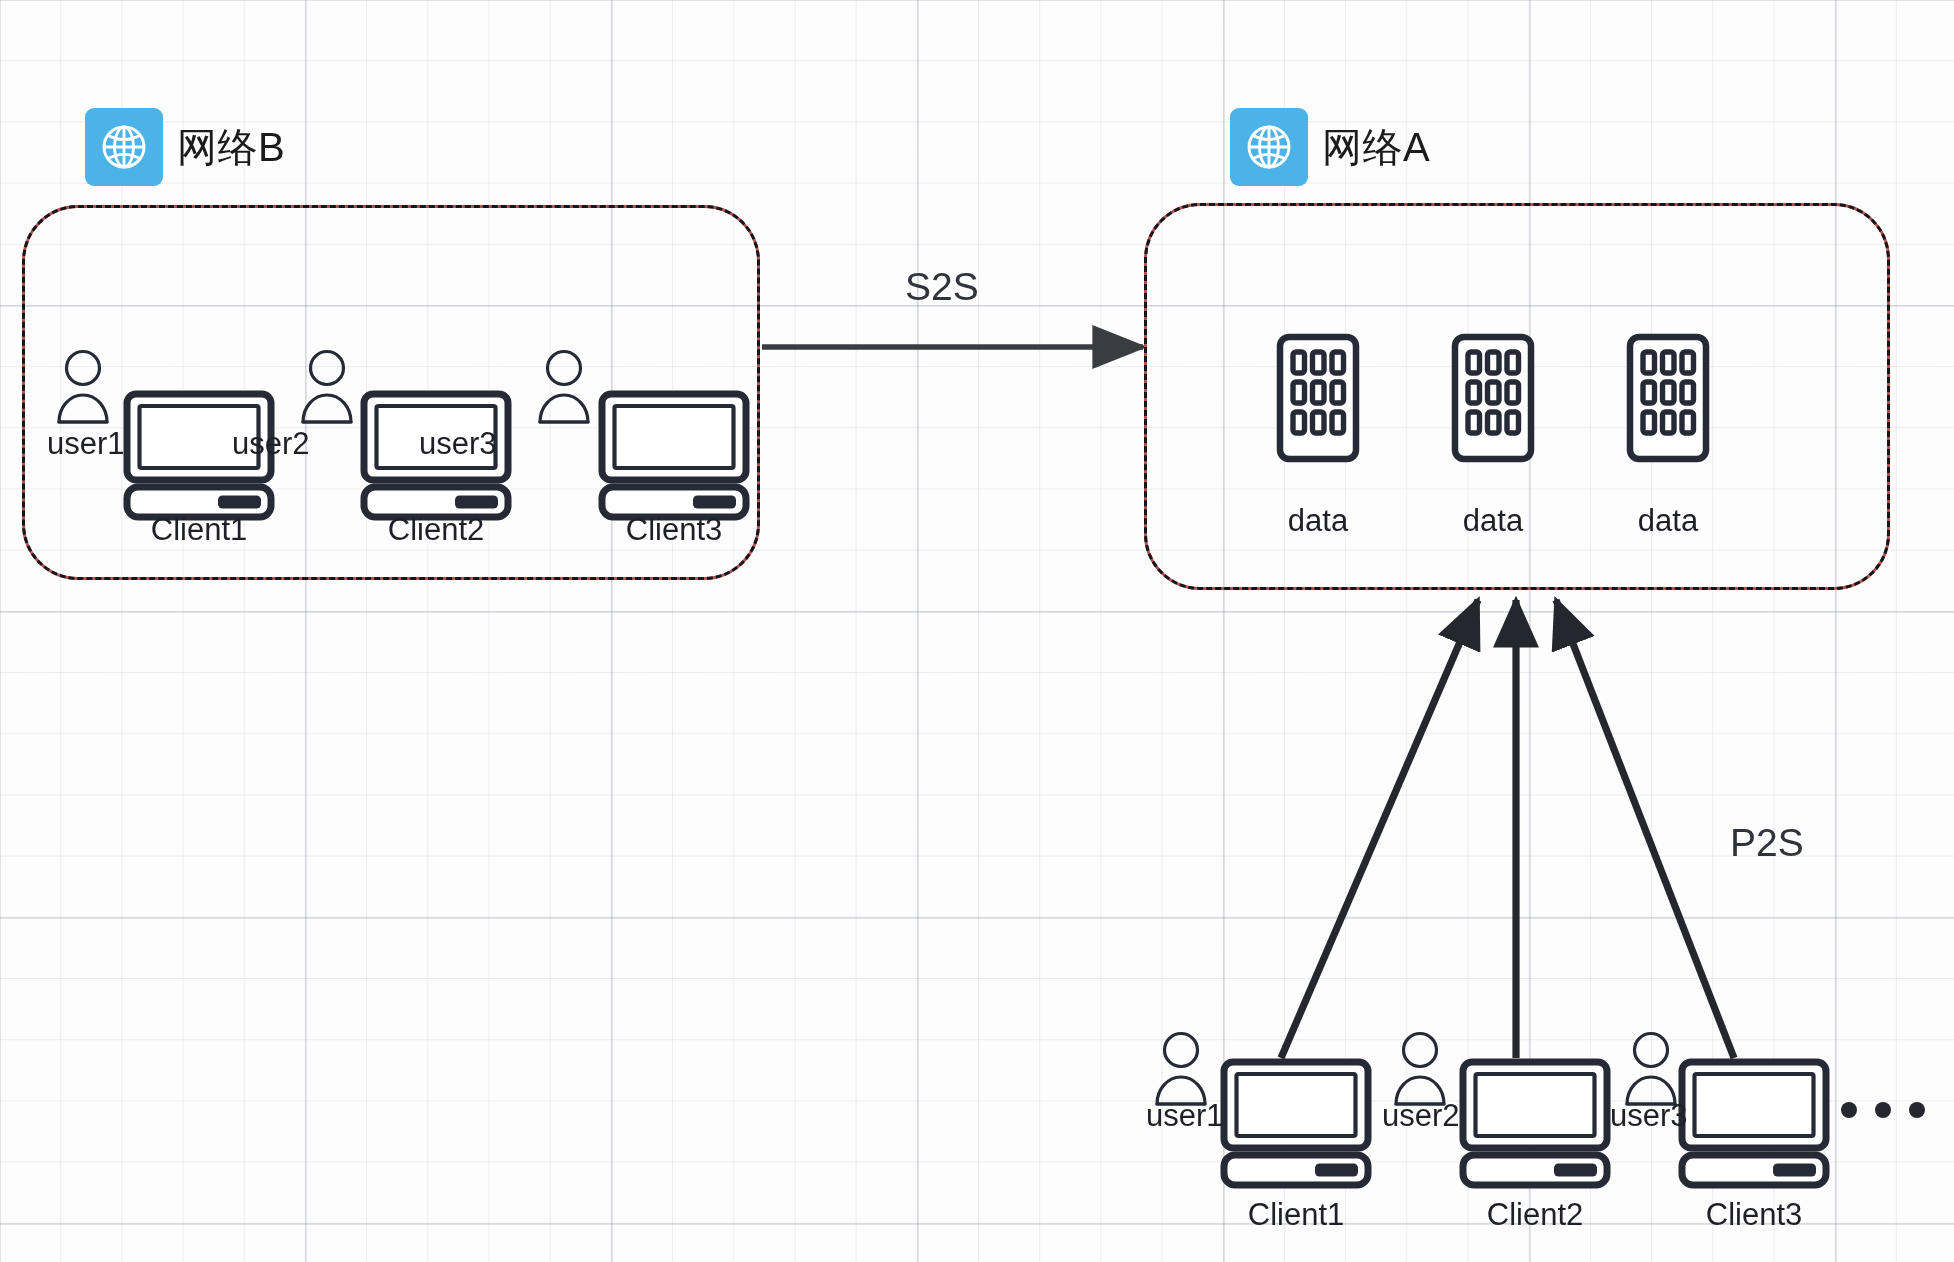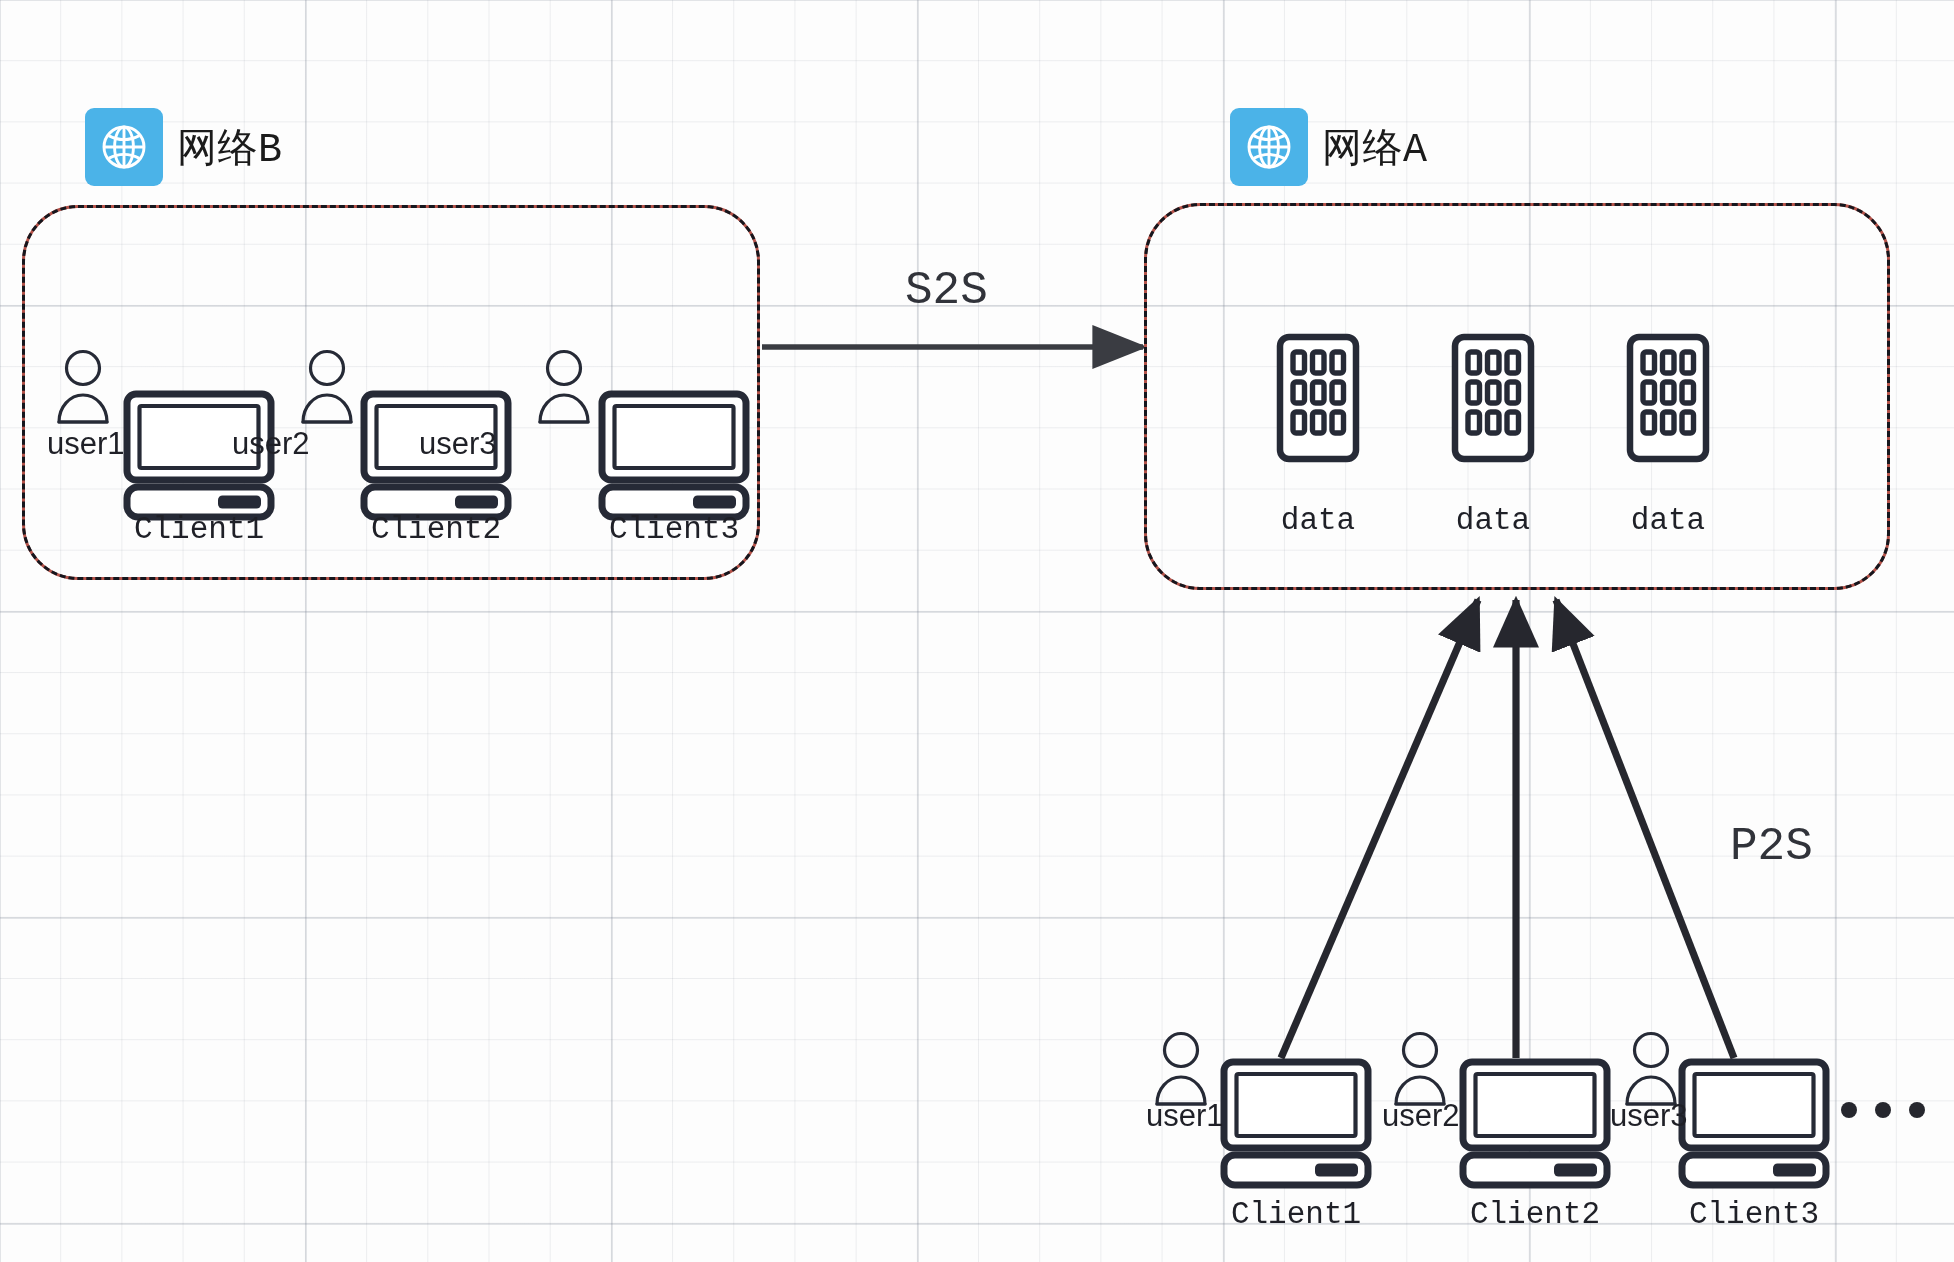--- a/index.html
+++ b/index.html
@@ -48,21 +48,21 @@
     display: flex;
     align-items: center;
     justify-content: center;
     flex: 0 0 auto;
   }
   .net-label {
     font-size: 40px;
     color: #1b1b1b;
     white-space: nowrap;
     letter-spacing: 0.5px;
-    font-family: Liberation Mono, monospace;
+    font-family: Liberation Sans, sans-serif;
   }
 
   
   .net-box {
     position: absolute;
     border-radius: 56px;
     box-sizing: border-box;
     background: transparent;
   }
   .net-box .band-red,
@@ -77,37 +77,37 @@
   }
   .net-box .band-dash {
     border: 3.4px dashed #15161d;
   }
   .node-caption {
     position: absolute;
     font-size: 31px;
     color: #1f2027;
     white-space: nowrap;
     text-align: center;
-    font-family: Liberation Mono, monospace;
+    font-family: Liberation Sans, sans-serif;
   }
   .user-caption {
     position: absolute;
     font-size: 31px;
     color: #1f2027;
     white-space: nowrap;
     font-family: Liberation Sans, sans-serif;
   }
 
   
   .edge-label {
     position: absolute;
-    font-size: 46px;
+    font-size: 39px;
     color: #31333a;
     white-space: nowrap;
-    font-family: Liberation Mono, monospace;
+    font-family: Liberation Sans, sans-serif;
   }
 
   .dots {
     position: absolute;
     display: flex;
     gap: 18px;
     align-items: center;
   }
   .dots i {
     display: block;

